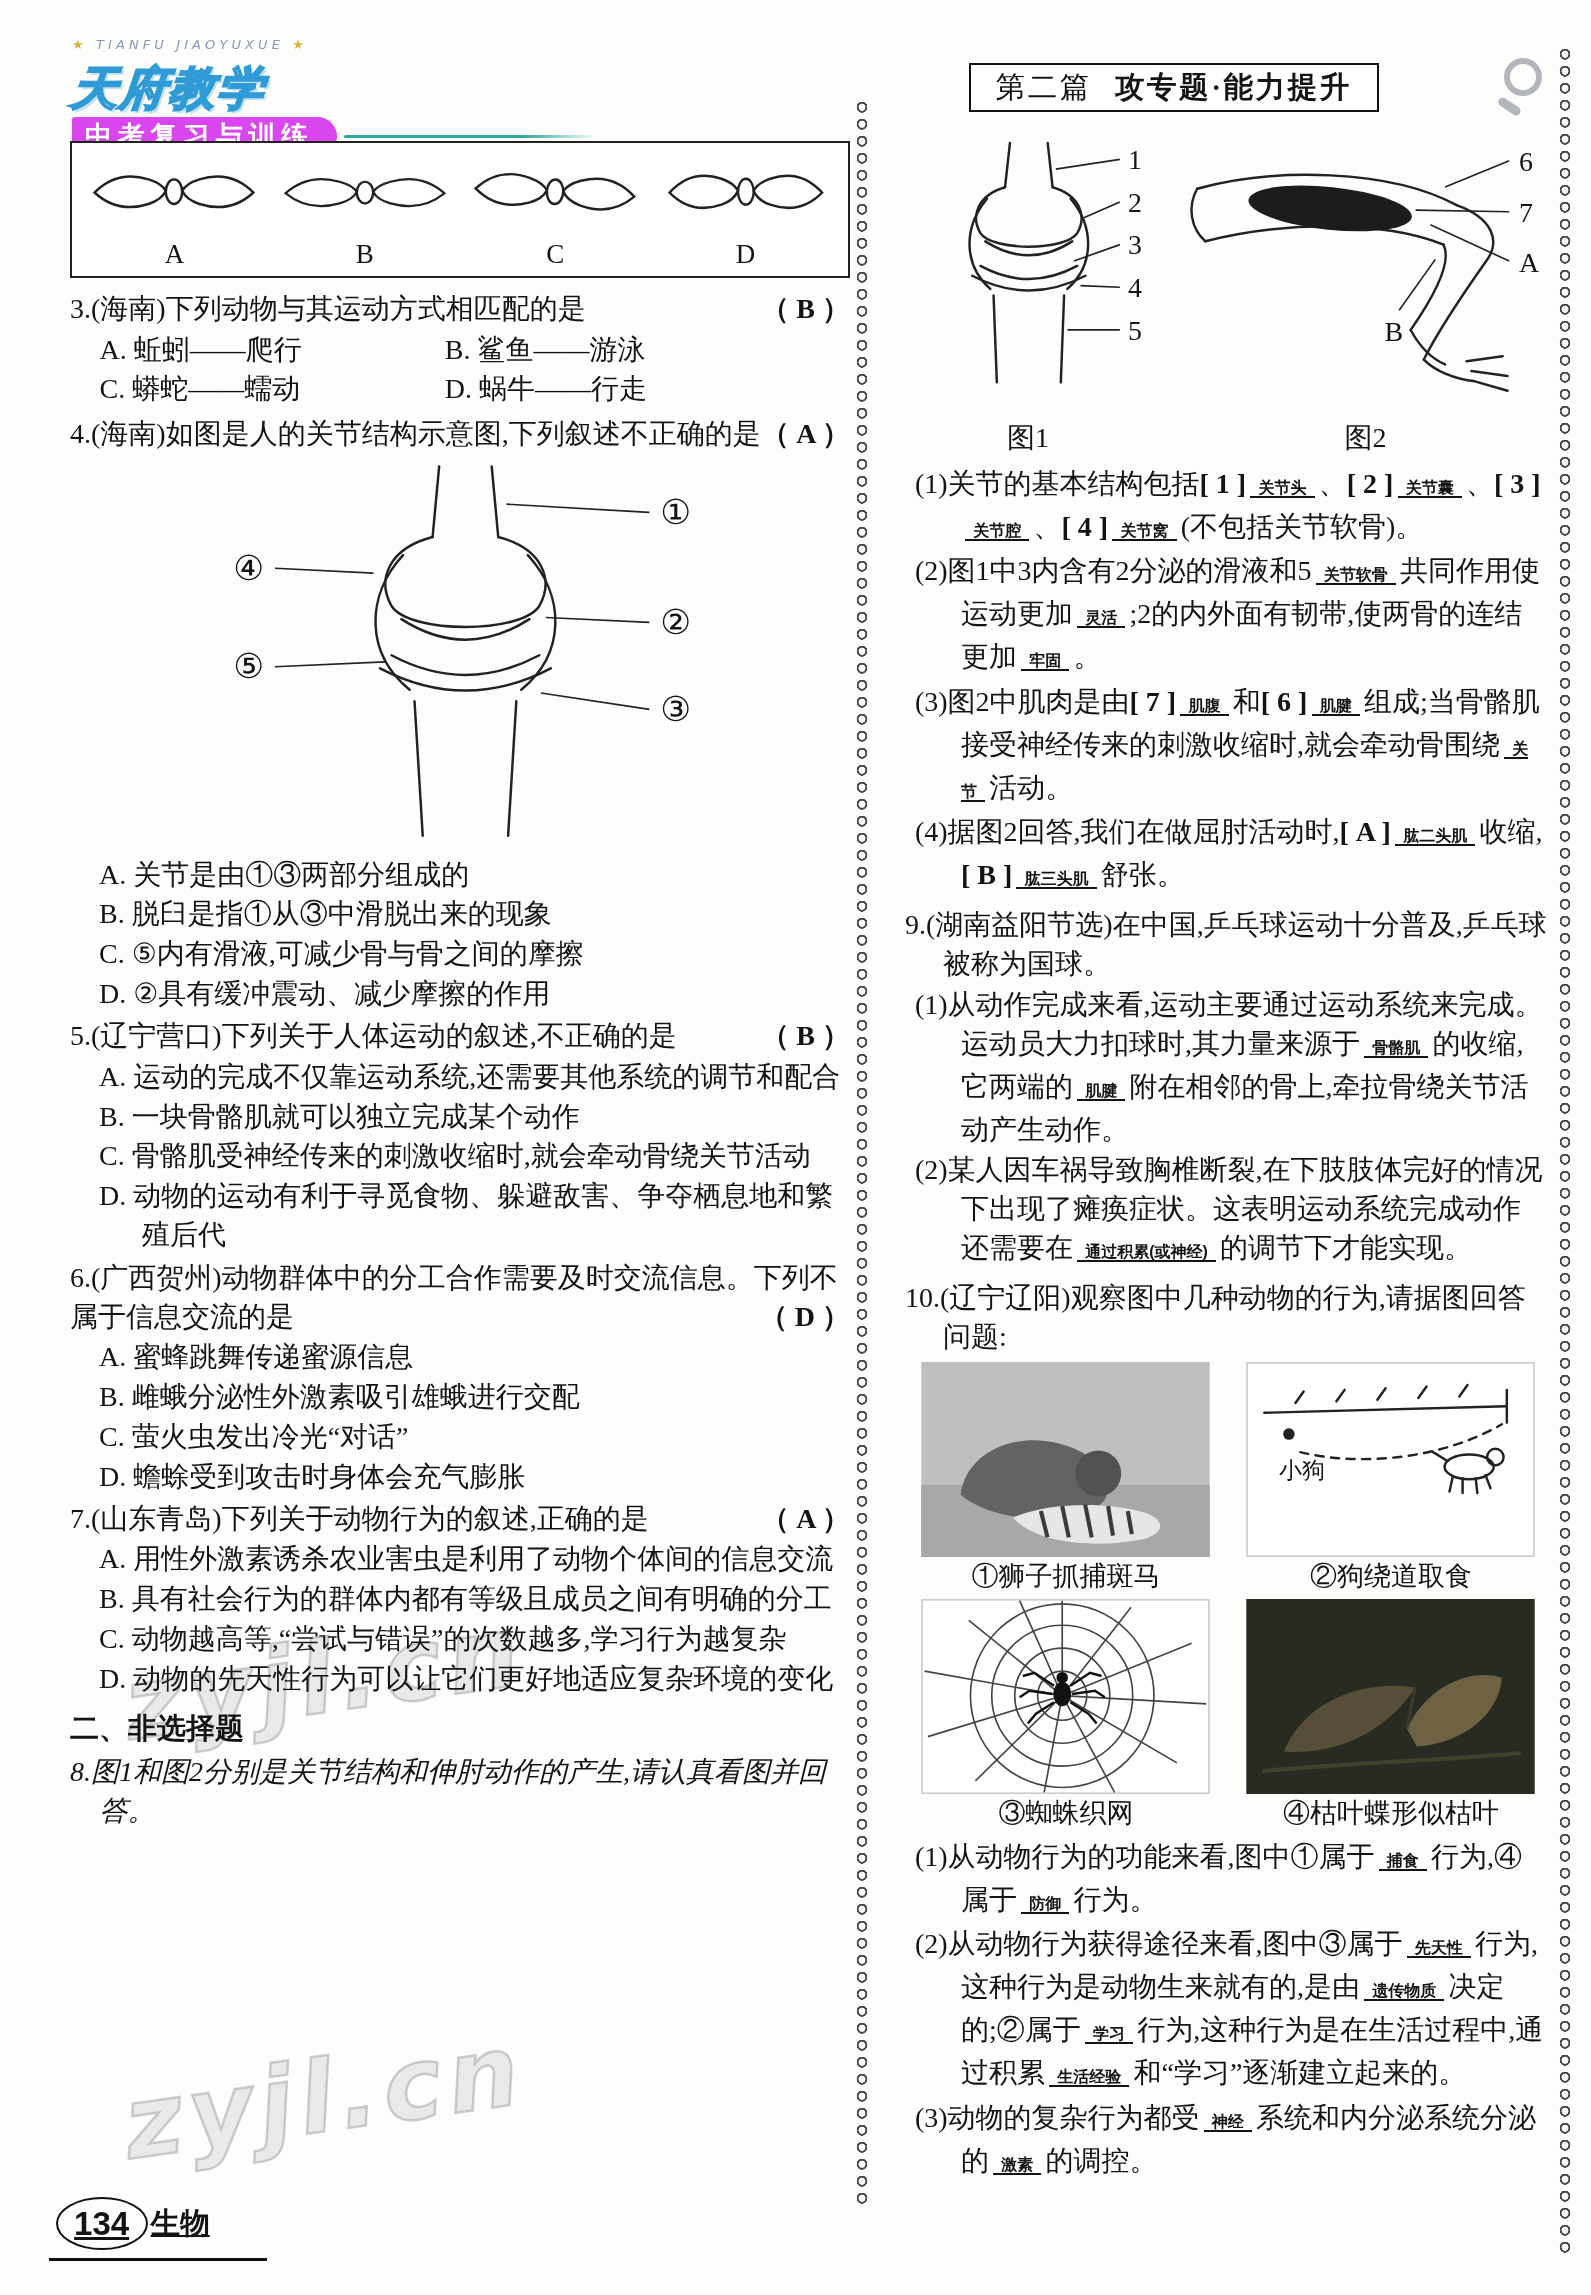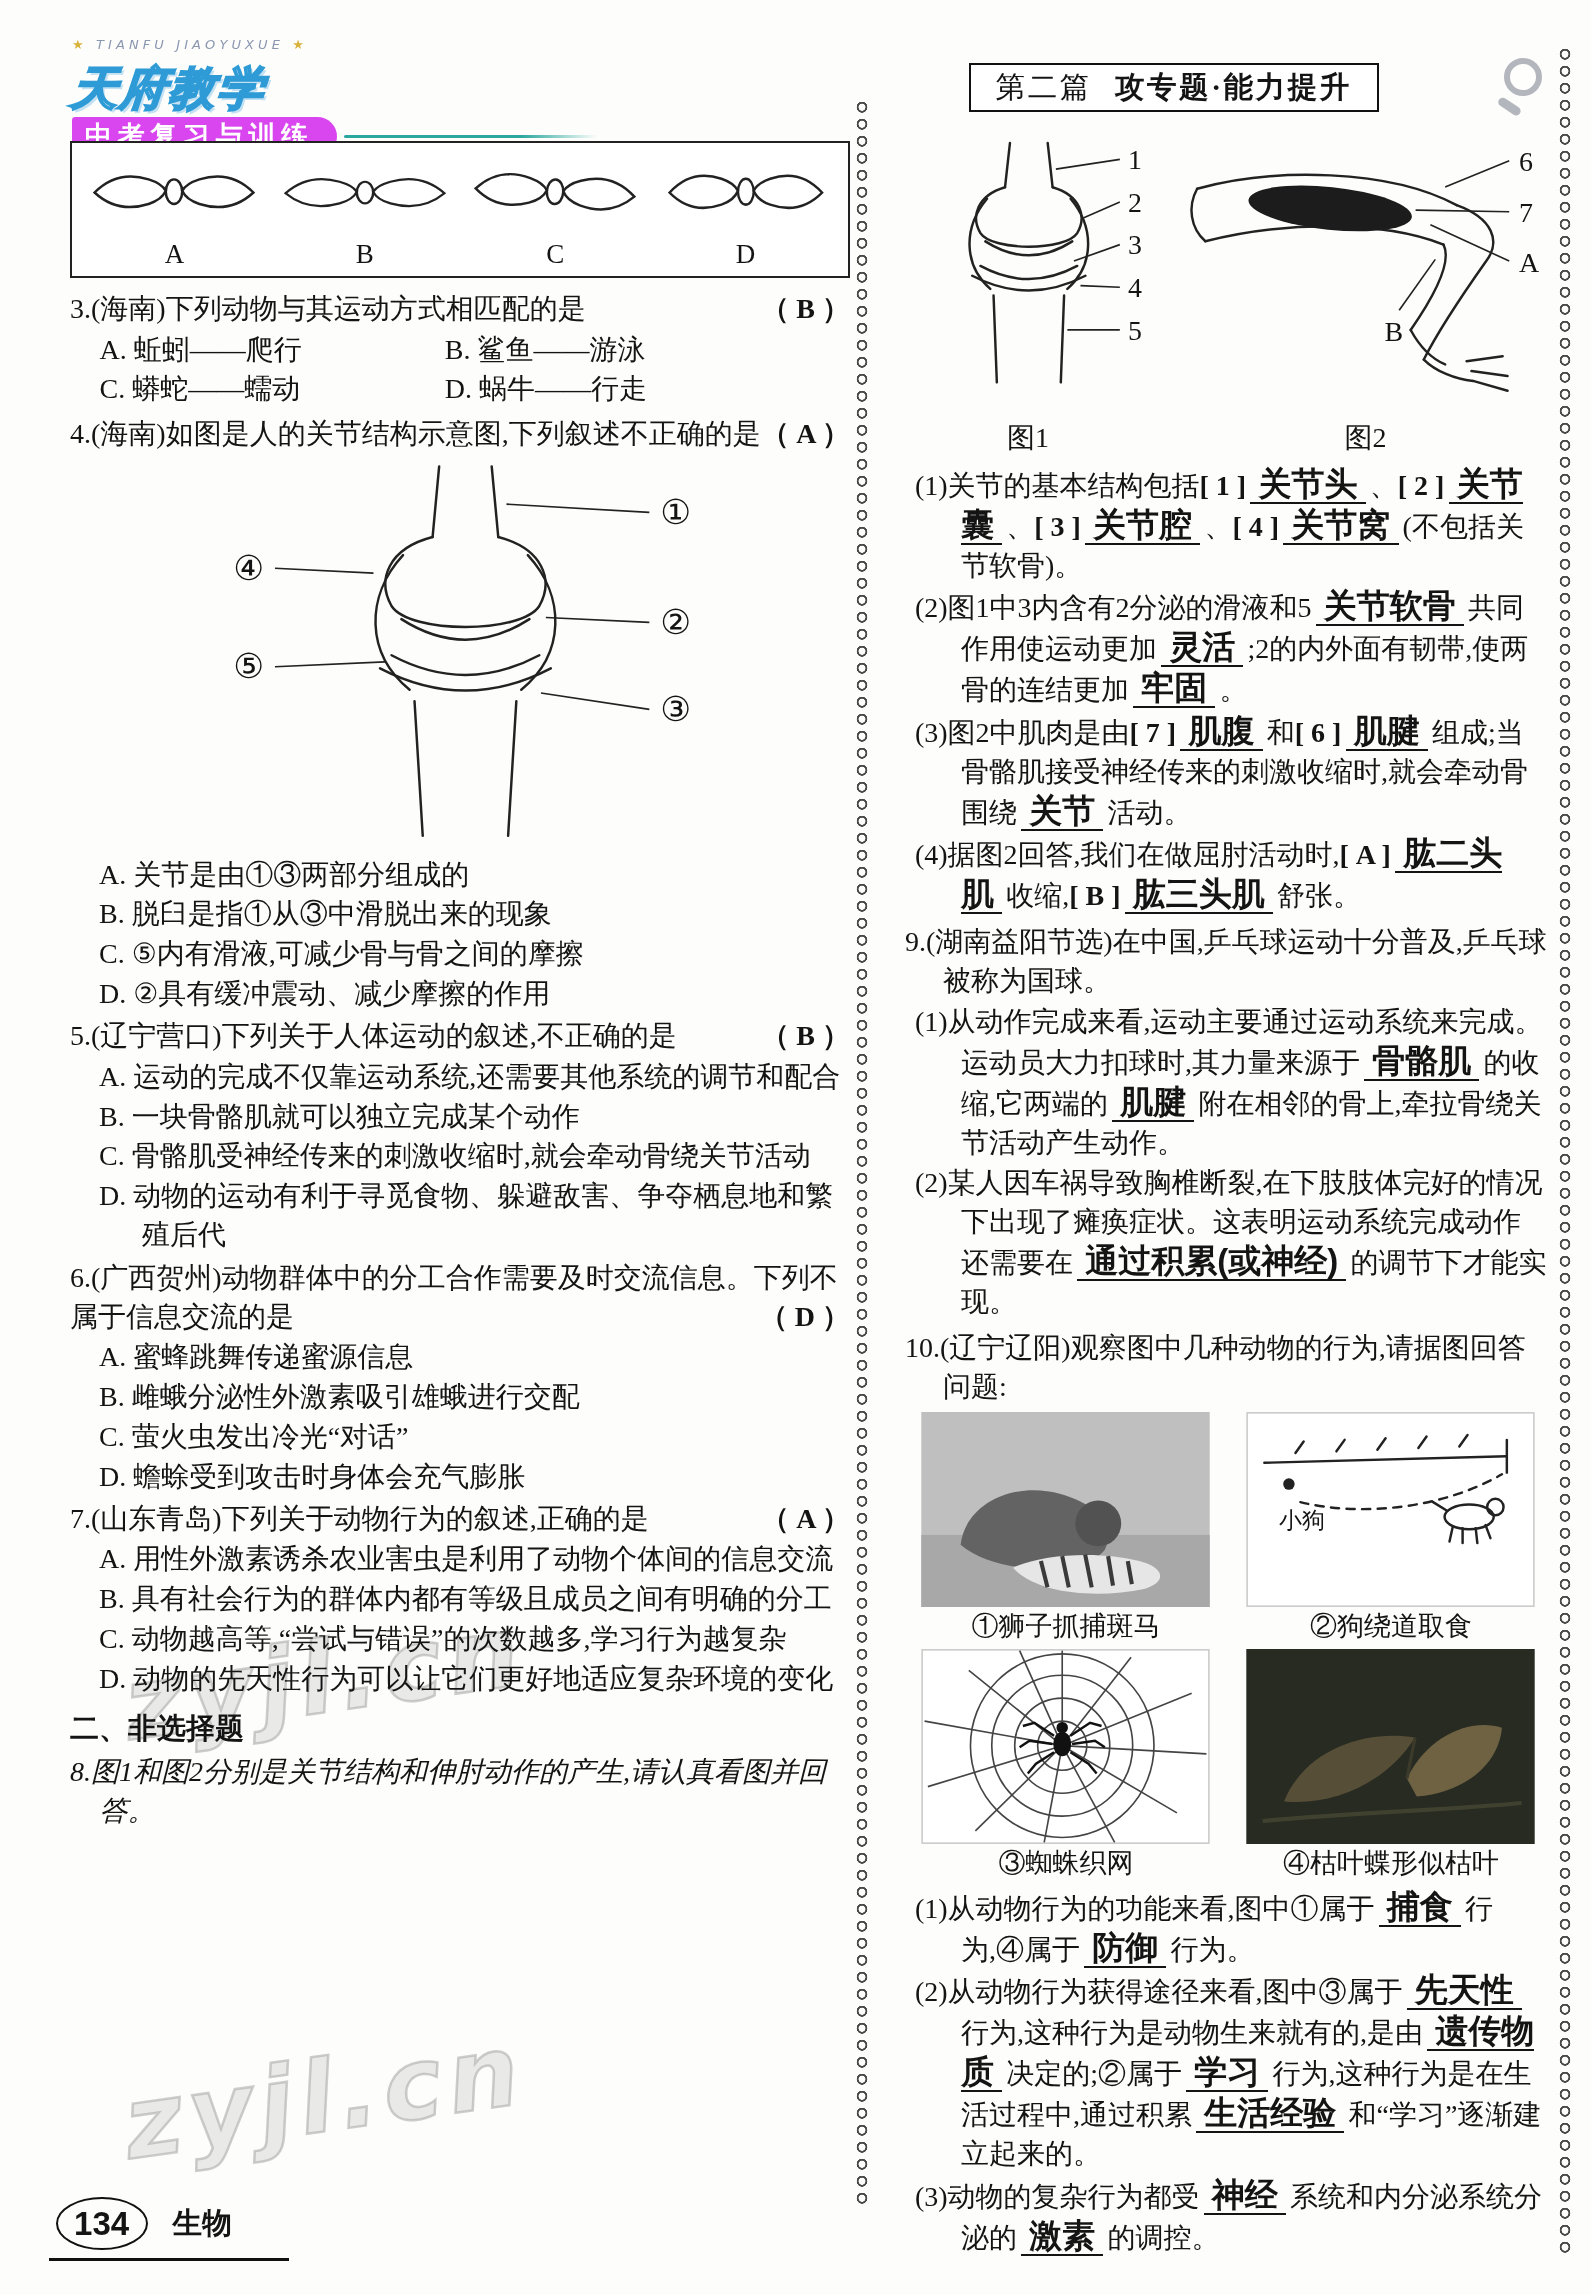--- a/index.html
+++ b/index.html
@@ -54,21 +54,21 @@
 
   
   .col-left  { position:absolute; left:70px;  top:141px; width:780px; }
   .col-right { position:absolute; left:905px; top:136px; width:642px; }
 
   
   .rich::after { content:""; display:block; clear:both; }
   .seg-t { }
   .seg-b { font-weight:bold; }
   .seg-r { float:right; font-weight:bold; }
-  .seg-u { font-weight:bold; font-family:"Liberation Sans", sans-serif; font-size:33px;
+  .seg-u { font-weight:bold; font-family:"Liberation Sans", sans-serif; font-size:16px;
     border-bottom:2.5px solid #141414; padding:0 8.2px; margin:0 4.1px; }
 
   .stem { margin:3.3px 0 1.6px; }
   .optgrid { display:grid; grid-template-columns:46% 54%; padding-left:29.6px; margin:1.6px 0 6.6px; }
   .opt { padding-left:72px; text-indent:-43px; margin:0.8px 0; }
   .sec { font-weight:bold; font-family:"Liberation Sans", sans-serif; font-size:29px; margin:9.9px 0 3.3px; line-height:41px; }
   .hang1 { padding-left:29.6px; text-indent:-29.6px; margin:1.6px 0;font-style:italic; }
 
   
   svg { overflow:visible; }
@@ -100,22 +100,22 @@
   .imggrid svg { width:289px; height:195px; display:block; margin:0 auto; }
   .imggrid figcaption { font-size:27px; line-height:38px; }
 
   
   .wm { position:absolute; font-family:"DejaVu Sans", sans-serif; font-style:italic; font-weight:bold;
     font-size:99px; letter-spacing:6.6px; color:rgba(190,190,190,.30);
     -webkit-text-stroke:2.5px rgba(165,165,165,.55); transform:rotate(-8deg); pointer-events:none; }
   .wm1 { left:123px; top:1658px; }
   .wm2 { left:123px; top:2077px; }
 
-  .footer { position:absolute; left:49px; top:2197px; display:flex; align-items:center; gap:25px;
-    border-bottom:3.3px solid #111; padding:0 57px 8.2px 6.6px; }
+  .footer { position:absolute; left:49px; top:2197px; display:flex; align-items:center; gap:3px;
+    border-bottom:3.3px solid #111; padding:0 57px 8.2px 6.6px;text-decoration:underline; }
   .badge { border:2.9px solid #111; border-radius:50%; min-width:92px; height:53px;
     display:flex; align-items:center; justify-content:center;
     font-weight:bold; font-size:33px; font-family:"Liberation Sans", sans-serif; }
   .subject { font-weight:bold; font-size:29.6px; }
 </style>
 </head>
 <body>
 
 <div class="page">
 

